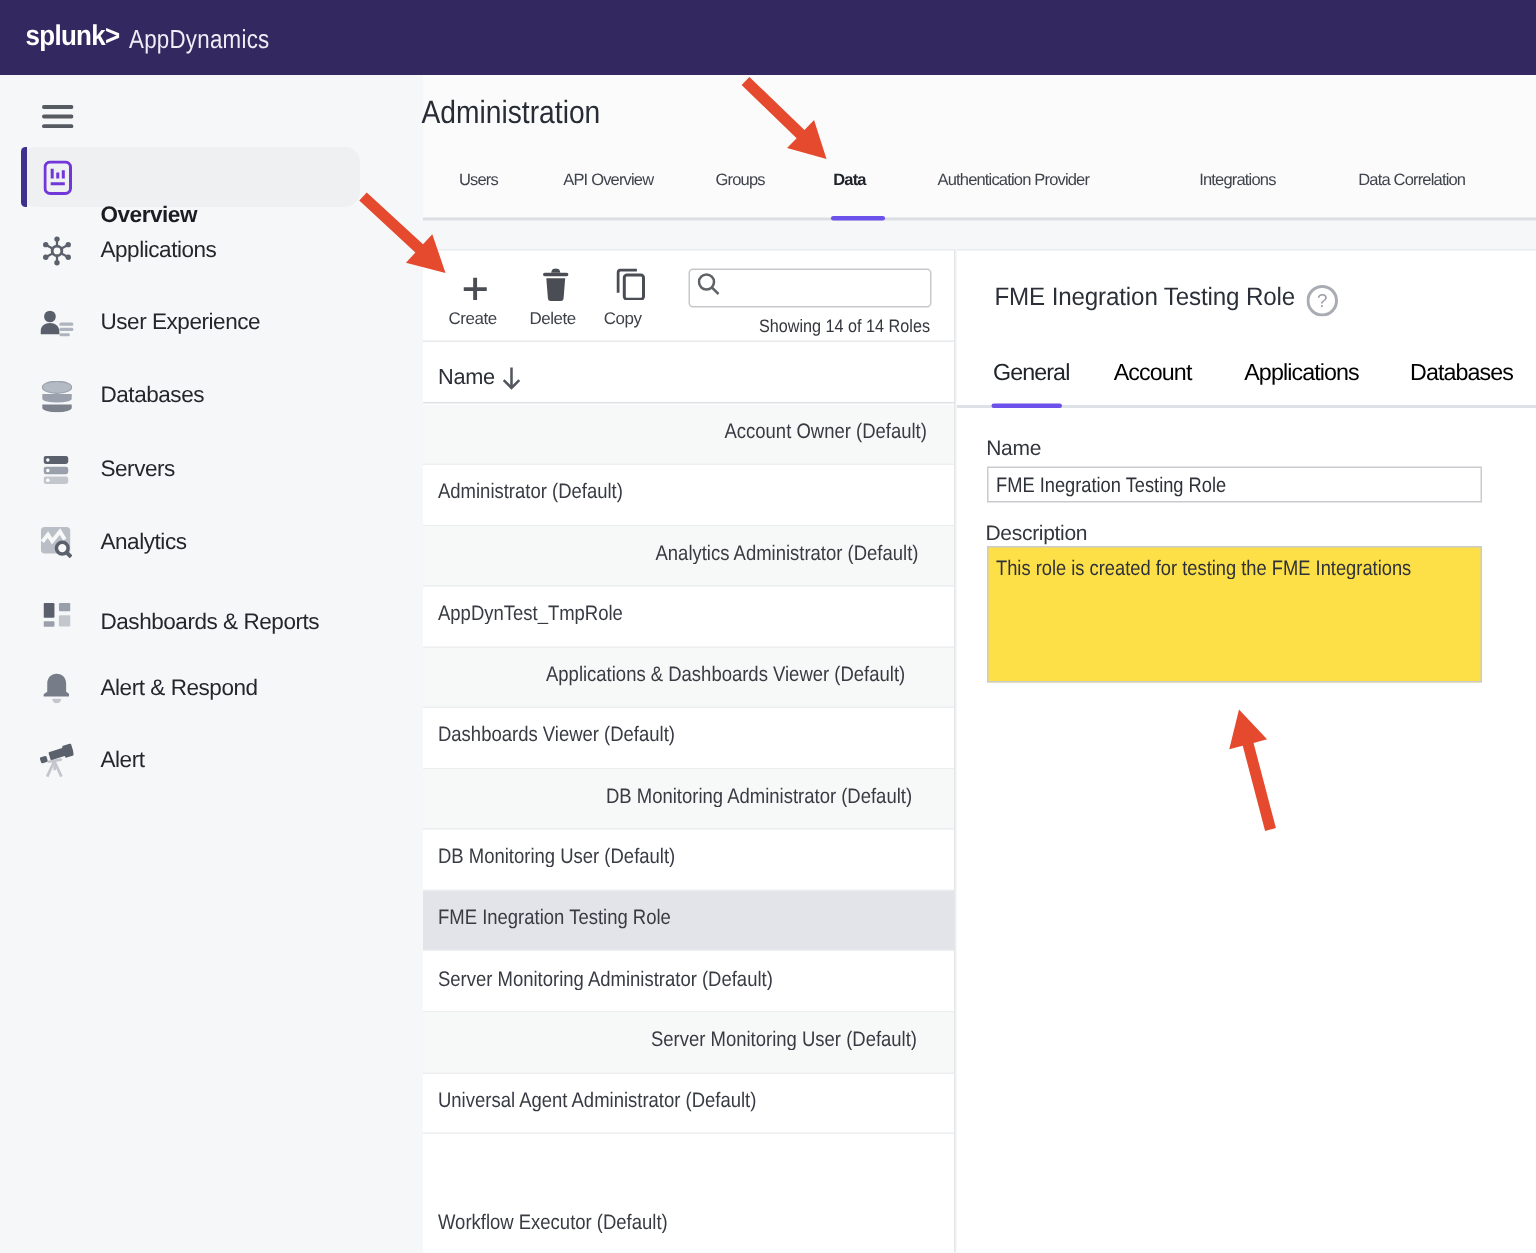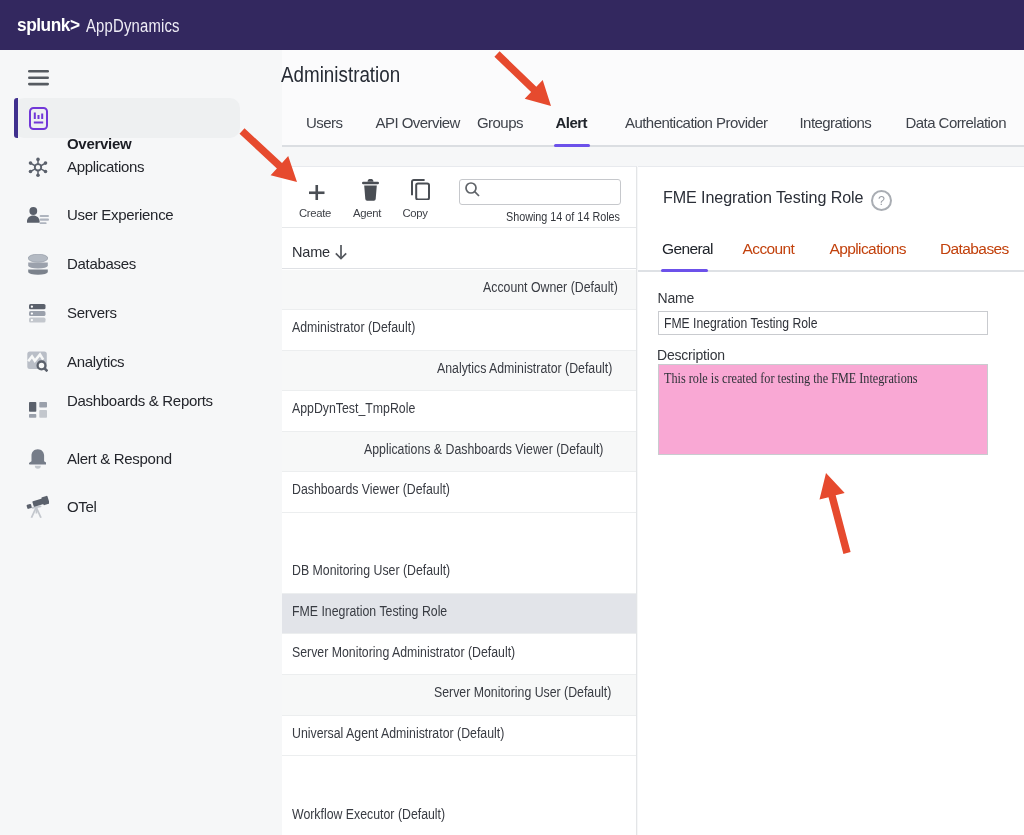--- a/index.html
+++ b/index.html
@@ -15,21 +15,21 @@
 
 
 #pill { left:14px; top:98px; width:226px; height:40px; background:#eef0f1; border-radius:10px; }
 #accent { left:14px; top:98px; width:4px; height:40px; background:#40308e; border-radius:3px 0 0 3px; }
 .mi-label { font-size:15px; color:#24262c; letter-spacing:-0.3px; }
 .mi-bold { font-weight:bold; color:#1b1d24;margin-top:27px; }
 
 
 #mainwhite { left:282px; top:50px; width:742px; height:96.5px; background:#fbfbfc; }
 #admin-title { left:281px; top:62.5px; font-size:21.5px; font-weight:normal; color:#272c35; transform:scaleX(0.875); transform-origin:0 0; white-space:nowrap; }
-.tab { position:absolute; top:114px; font-size:15px; color:#3f434b; letter-spacing:-0.55px; }
+.tab { position:absolute; top:114px; font-size:11px; color:#3f434b; letter-spacing:-0.55px; }
 #tabline { left:282px; top:144.5px; width:742px; height:2.5px; background:#dbdee2; }
 #tabline-purple { left:554px; top:144px; width:36px; height:3px; background:#6c51ea; border-radius:2px; }
 
 
 #tablepanel { left:282px; top:165.5px; width:354.5px; height:669.5px; background:#fff; border-right:1px solid #e3e5e7; border-top:1.5px solid #e8eaee; }
 #rightpanel { left:638px; top:165.5px; width:386px; height:669.5px; background:#fff; border-top:1.5px solid #e8eaee; }
 
 
 .tool-label { position:absolute; font-size:11.3px; color:#3e4147; text-align:left; letter-spacing:-0.3px; }
 #searchbox { left:459px; top:179px; width:162px; height:26px; background:#fff; border:1px solid #c6c8cc; border-radius:3px; }
@@ -39,26 +39,26 @@
 
 #namehdr { left:292px; top:243.5px; font-size:14.5px; color:#2c2f36; letter-spacing:-0.2px; }
 #hdr-border { left:282px; top:267.5px; width:354px; height:1.5px; background:#dfe1e5; }
 .row { position:absolute; left:282px; width:354px; height:40.55px; border-bottom:1px solid #eceeef; font-size:14px; color:#383b42; line-height:35.5px; padding-left:10px; }
 .sx { display:inline-block; transform:scaleX(0.88); transform-origin:0 50%; white-space:nowrap; }
 .row-odd { background:#f7f8f8;text-align:right; }
 .row-sel { background:#e2e4e9; }
 
 
 #rp-title { left:663px; top:188px; font-size:16.8px; font-weight:normal; color:#2b2f38; letter-spacing:-0.1px; white-space:nowrap; transform:scaleX(0.96); transform-origin:0 0; }
-.rtab { position:absolute; top:240px; font-size:15.5px; color:#c2410c; letter-spacing:-0.6px; }
+.rtab { position:absolute; top:240px; font-size:15.5px; color:#000000; letter-spacing:-0.6px; }
 #rtabline { left:638px; top:269.5px; width:386px; height:2px; background:#dee1e5; }
 #rtab-purple { left:661px; top:268.5px; width:47px; height:3.5px; background:#6c51ea; border-radius:2px; }
 .flabel { position:absolute; font-size:14px; color:#33363c; letter-spacing:-0.2px; }
 #nameinput { left:657.5px; top:311px; width:330px; height:24px; border:1px solid #c9cbcf; background:#fff; font-size:14px; color:#2e3138; line-height:22px; padding-left:5px; }
-#descarea { left:657.5px; top:364px; width:330px; height:91px; border:1px solid #c9cbcf; background:#f9a8d4; font-size:14px; color:#2e3138; padding:5px 5px 0 5px; line-height:17px;font-family:Liberation Serif, serif; }
+#descarea { left:657.5px; top:364px; width:330px; height:91px; border:1px solid #c9cbcf; background:#fde047; font-size:14px; color:#2e3138; padding:5px 5px 0 5px; line-height:17px; }
 
 svg.icon { position:absolute; }
 #arrows { left:0; top:0; width:1024px; height:835px; pointer-events:none; }
 </style>
 </head>
 <body>
 <div id="page">
   <div class="abs" id="topbar"></div>
   <div class="abs" id="logo">
       <span class="sp" style="position:absolute;left:16.5px;top:0;transform:scaleX(0.91);transform-origin:0 0;white-space:nowrap">splunk&gt;</span>
@@ -143,49 +143,49 @@
     <line x1="17.3" y1="17.2" x2="20.4" y2="20.3" stroke="#5b616c" stroke-width="2.6"></line>
   </svg>
   <div class="abs mi-label" style="left:67px;top:353px">Analytics</div>
 
   <svg class="icon" style="left:28.7px;top:402.4px" width="18" height="16" viewBox="0 0 18 16">
     <rect x="0" y="0" width="7.3" height="9.8" rx="0.8" fill="#5b616c"></rect>
     <rect x="10.3" y="0" width="7.7" height="5.5" rx="0.8" fill="#9aa0ab"></rect>
     <rect x="0" y="12.1" width="7.3" height="3.7" rx="0.8" fill="#9aa0ab"></rect>
     <rect x="10.3" y="8.1" width="7.7" height="7.6" rx="0.8" fill="#c3c7cd"></rect>
   </svg>
-  <div class="abs mi-label" style="left:67px;top:392px">Dashboards &amp; Reports</div>
+  <div class="abs mi-label" style="left:67px;top:406px">Dashboards &amp; Reports</div>
 
   <svg class="icon" style="left:28.7px;top:447.9px" width="17.6" height="21" viewBox="0 0 17.6 21">
     <path d="M8.8 1.2 c-3.9 0-6.3 2.9-6.3 6.4 v5.6 l-2.2 1.5 a0.9 0.9 0 0 0 0.5 1.7 h16 a0.9 0.9 0 0 0 0.5-1.7 l-2.2-1.5 v-5.6 c0-3.5-2.4-6.4-6.3-6.4z" fill="#767d89"></path>
     <path d="M5.8 17.8 a3 3 0 0 0 6 0 z" fill="#c3c7cd"></path>
   </svg>
   <div class="abs mi-label" style="left:67px;top:449.5px">Alert &amp; Respond</div>
 
   <svg class="icon" style="left:26px;top:494.5px" width="23" height="24" viewBox="0 0 23 24">
     <g fill="#c3c7cd">
       <path d="M9.2 12.5 l1.6 0.6 -4.5 10 -1.7-0.7 z"></path>
       <path d="M11.2 12.5 l-1.6 0.6 4.5 10 1.7-0.7 z"></path>
       <rect x="9.6" y="12" width="1.7" height="6.5"></rect>
       <rect x="5.5" y="11.2" width="10" height="1.8" rx="0.9" transform="rotate(-10 10.5 12.1)"></rect>
     </g>
     <g fill="#5b616c">
       <rect x="6.8" y="4.8" width="11" height="5.6" rx="0.8" transform="rotate(-17 12.3 7.6)"></rect>
       <rect x="16.3" y="1.4" width="6.3" height="8.2" rx="0.9" transform="rotate(-17 19.4 5.5)"></rect>
       <rect x="0.9" y="9.3" width="4.6" height="4.2" rx="0.9" transform="rotate(-17 3.2 11.4)"></rect>
     </g>
   </svg>
-  <div class="abs mi-label" style="left:67px;top:498.4px">OTel</div>
+  <div class="abs mi-label" style="left:67px;top:498.4px">Alert</div>
 
   <div class="abs" id="mainwhite"></div>
   <div class="abs" id="admin-title">Administration</div>
   <div class="tab" style="left:306px">Users</div>
   <div class="tab" style="left:375.5px">API Overview</div>
   <div class="tab" style="left:477px">Groups</div>
-  <div class="tab" style="left:555.5px;font-weight:bold;color:#20242b">Alert</div>
+  <div class="tab" style="left:555.5px;font-weight:bold;color:#20242b">Data</div>
   <div class="tab" style="left:625px">Authentication Provider</div>
   <div class="tab" style="left:799.5px">Integrations</div>
   <div class="tab" style="left:905.5px">Data Correlation</div>
   <div class="abs" id="tabline"></div>
   <div class="abs" id="tabline-purple"></div>
 
   <div class="abs" id="tablepanel"></div>
   <div class="abs" id="rightpanel"></div>
 
   <svg class="icon" style="left:309px;top:184.5px" width="15.5" height="15.5" viewBox="0 0 15.5 15.5">
@@ -195,21 +195,21 @@
       </g>
   </svg>
   <div class="tool-label" style="left:299px;top:206.5px;width:36px">Create</div>
   <svg class="icon" style="left:362px;top:178.5px" width="17" height="22" viewBox="0 0 17 22">
     <g fill="#4a4e54">
       <path d="M2.2 6.5 h12.6 l-1.1 13.6 a1.8 1.8 0 0 1 -1.8 1.6 h-6.8 a1.8 1.8 0 0 1 -1.8 -1.6 z"></path>
       <rect x="0" y="2.8" width="17" height="2.4" rx="1.2"></rect>
       <path d="M5.5 2.8 a3 3 0 0 1 6 0 z"></path>
     </g>
   </svg>
-  <div class="tool-label" style="left:353px;top:206.5px;width:36px">Agent</div>
+  <div class="tool-label" style="left:353px;top:206.5px;width:36px">Delete</div>
   <svg class="icon" style="left:411px;top:178.5px" width="19" height="21.5" viewBox="0 0 19 21.5">
     <rect x="5.2" y="4.4" width="12.8" height="16.1" rx="1.8" fill="none" stroke="#4a4e54" stroke-width="2"></rect>
     <path d="M13.6 1 h-10.8 a1.8 1.8 0 0 0 -1.8 1.8 v13.4" fill="none" stroke="#4a4e54" stroke-width="2"></path>
   </svg>
   <div class="tool-label" style="left:402.5px;top:206.5px;width:36px">Copy</div>
   <div class="abs" id="searchbox"></div>
   <svg class="icon" style="left:464.5px;top:182px" width="15" height="15" viewBox="0 0 15 15">
     <circle cx="6" cy="6" r="5" fill="none" stroke="#5f6368" stroke-width="1.7"></circle>
     <line x1="9.7" y1="9.7" x2="14" y2="14" stroke="#5f6368" stroke-width="1.7"></line>
   </svg>
@@ -224,20 +224,21 @@
       </g>
   </svg>
   <div class="abs" id="hdr-border"></div>
 
   <div class="row row-odd" style="top:269.5px"><span class="sx">Account Owner (Default)</span></div>
   <div class="row" style="top:310.1px"><span class="sx">Administrator (Default)</span></div>
   <div class="row row-odd" style="top:350.6px"><span class="sx">Analytics Administrator (Default)</span></div>
   <div class="row" style="top:391.1px"><span class="sx">AppDynTest_TmpRole</span></div>
   <div class="row row-odd" style="top:431.7px"><span class="sx">Applications &amp; Dashboards Viewer (Default)</span></div>
   <div class="row" style="top:472.2px"><span class="sx">Dashboards Viewer (Default)</span></div>
+  <div class="row row-odd" style="top:512.8px"><span class="sx">DB Monitoring Administrator (Default)</span></div>
   <div class="row" style="top:553.3px"><span class="sx">DB Monitoring User (Default)</span></div>
   <div class="row row-sel" style="top:593.9px"><span class="sx">FME Inegration Testing Role</span></div>
   <div class="row" style="top:634.5px"><span class="sx">Server Monitoring Administrator (Default)</span></div>
   <div class="row row-odd" style="top:675.0px"><span class="sx">Server Monitoring User (Default)</span></div>
   <div class="row" style="top:715.5px"><span class="sx">Universal Agent Administrator (Default)</span></div>
   <div class="row" style="top:796.6px"><span class="sx">Workflow Executor (Default)</span></div>
 
   <div class="abs" id="rp-title">FME Inegration Testing Role</div>
   <svg class="icon" style="left:871px;top:190px" width="21" height="21" viewBox="0 0 21 21">
     <circle cx="10.5" cy="10.5" r="9.5" fill="none" stroke="#a9adb3" stroke-width="2"></circle>

